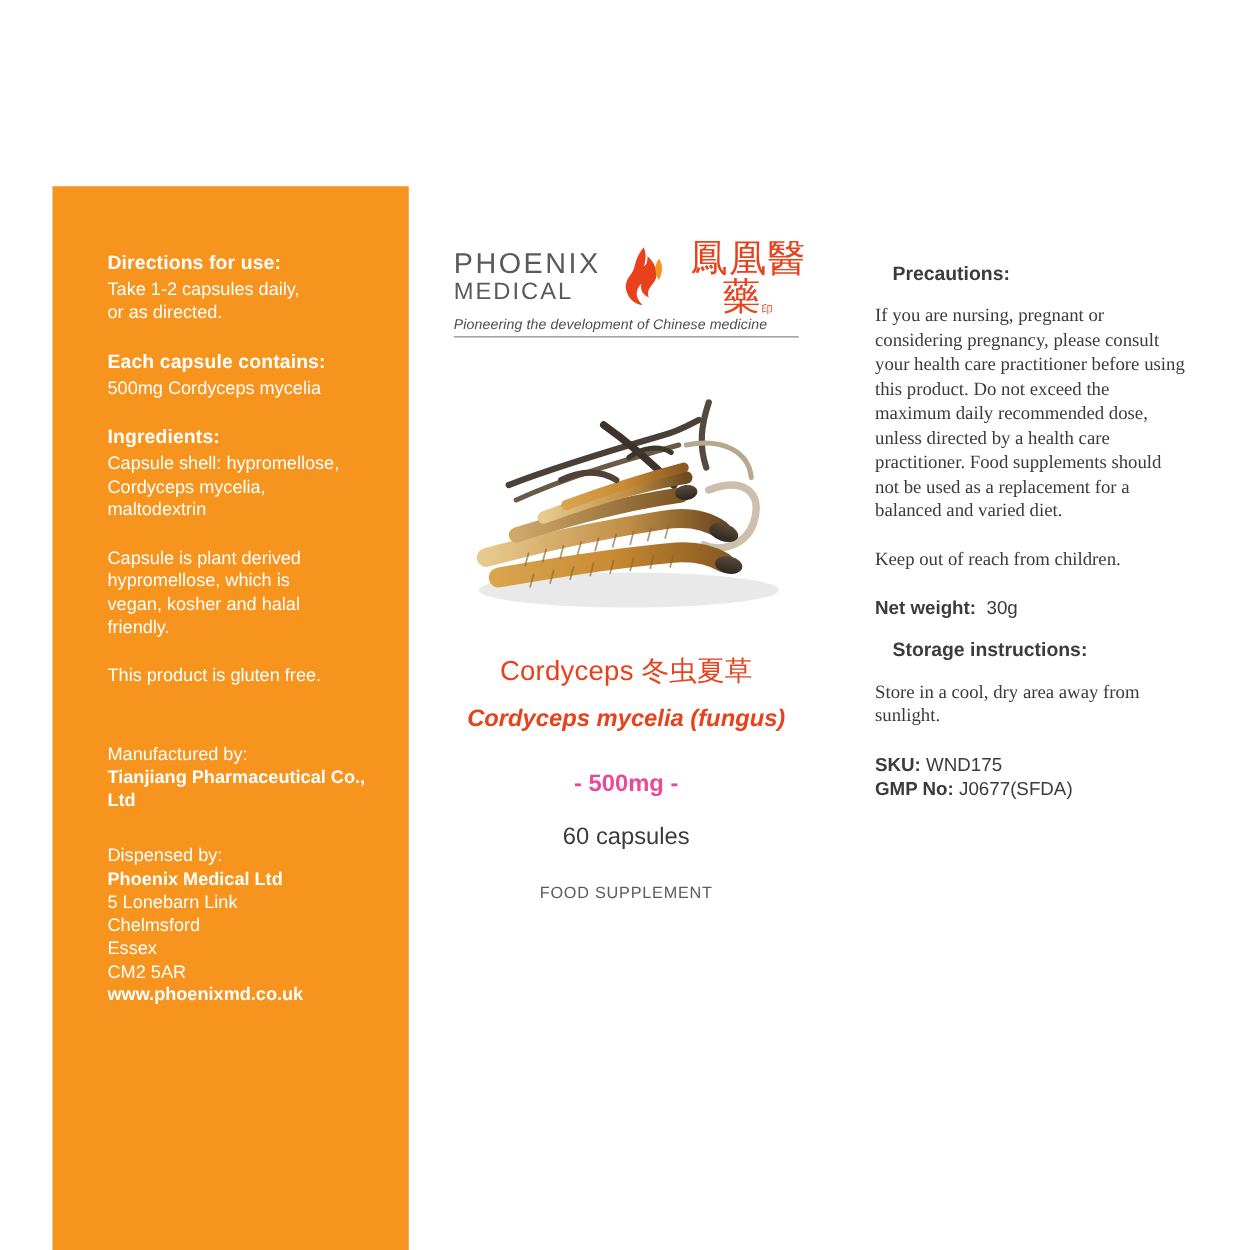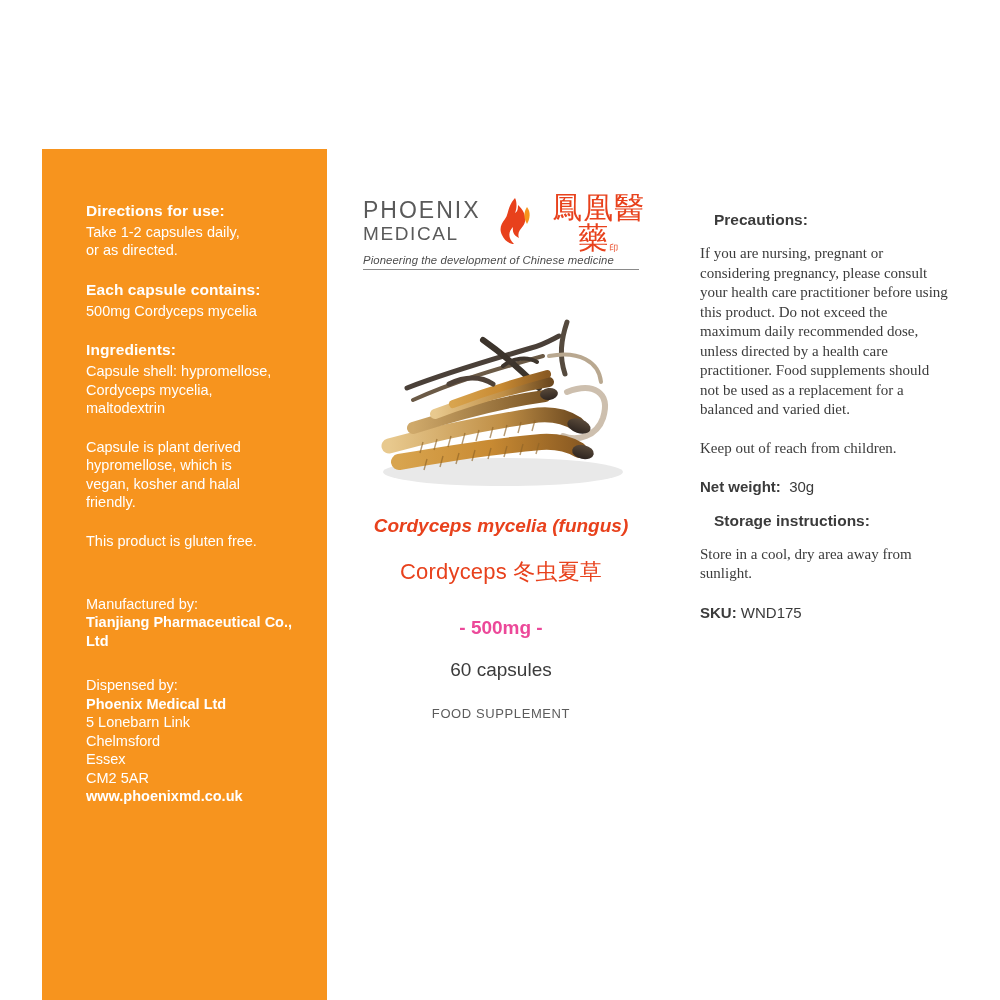--- a/index.html
+++ b/index.html
@@ -314,22 +314,22 @@
 
       <ellipse cx="226" cy="130" rx="12" ry="7" fill="url(#gC)" transform="rotate(18 226 130)"></ellipse>
       <ellipse cx="230" cy="156" rx="11" ry="7" fill="url(#gC)" transform="rotate(12 230 156)"></ellipse>
       <ellipse cx="196" cy="98" rx="9" ry="6" fill="url(#gC)" transform="rotate(-8 196 98)"></ellipse>
 
       <path d="M96 88 C112 80 128 80 140 88" stroke="#4f4238" stroke-width="5" fill="none" stroke-linecap="round"></path>
       <path d="M150 70 C160 62 174 60 184 66" stroke="#3f362e" stroke-width="4" fill="none" stroke-linecap="round"></path>
     </svg>
   </div>
 
+  <div id="title-en"><span>Cordyceps </span><span class="cn">冬虫夏草</span></div>
   <div id="title-latin">Cordyceps mycelia (fungus)</div>
-  <div id="title-en"><span>Cordyceps </span><span class="cn">冬虫夏草</span></div>
   <div id="dose">- 500mg -</div>
   <div id="count">60 capsules</div>
   <div id="supp">FOOD SUPPLEMENT</div>
 </div>
 
 <div id="right-panel">
   <p class="rp-head">Precautions:</p>
   <p class="rp-text">If you are nursing, pregnant or considering pregnancy, please consult your health care practitioner before using this product. Do not exceed the maximum daily recommended dose, unless directed by a health care practitioner. Food supplements should not be used as a replacement for a balanced and varied diet.</p>
 
   <div class="r-gap-md"></div>
@@ -338,13 +338,14 @@
 
   <div class="r-gap-md"></div>
 
   <p class="rp-line"><b>Net weight:</b>&nbsp; <span>30g</span></p>
   <p class="rp-head">Storage instructions:</p>
   <p class="rp-text">Store in a cool, dry area away from sunlight.</p>
 
   <div class="r-gap-md"></div>
 
   <p class="rp-line"><b>SKU:</b> <span>WND175</span></p>
+  <p class="rp-line"><b>GMP No:</b> <span>J0677(SFDA)</span></p>
 </div>
 
 </body></html>

